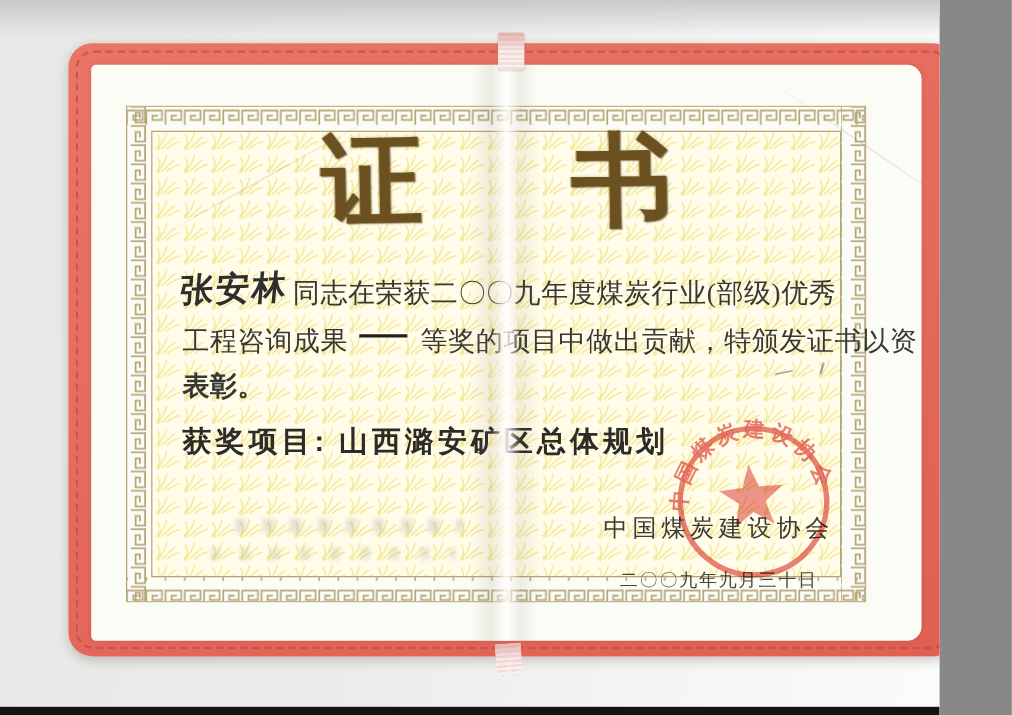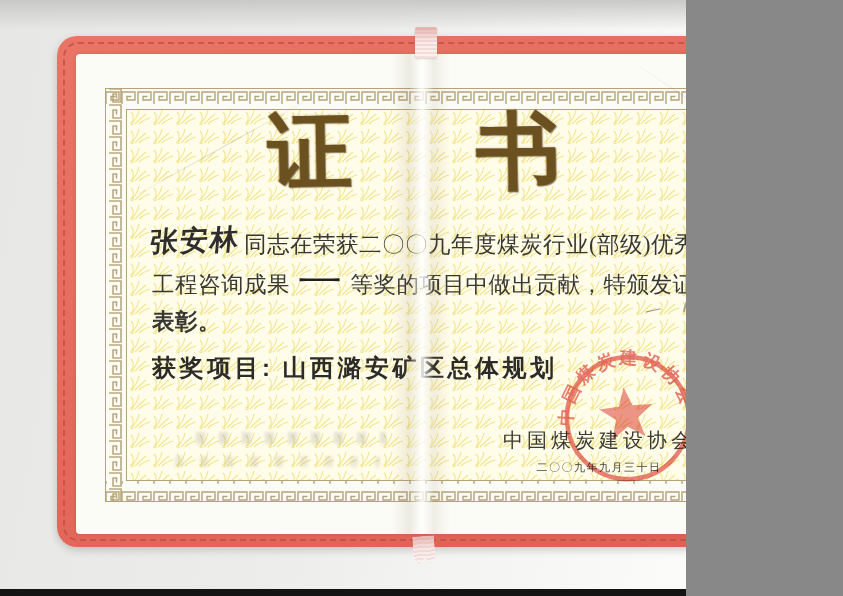--- a/index.html
+++ b/index.html
@@ -1,17 +1,17 @@
 <!DOCTYPE html>
 <html><head>
 <meta charset="utf-8">
 <style>
   html,body{margin:0;padding:0;background:#888;}
   .scan{
-    position:relative;width:686px;height:596px;overflow:hidden;
+    position:relative;width:783px;height:596px;overflow:hidden;
     background:linear-gradient(100deg,#e7e7e5 0%,#ececea 45%,#f4f4f2 70%,#fbfbf9 100%);
     font-family:"Liberation Serif","DejaVu Serif",serif;
   }
   .scan::before{content:"";position:absolute;left:0;top:0;right:0;height:30px;
     background:linear-gradient(#c9c9c7,rgba(201,201,199,0));pointer-events:none;z-index:1;}
   .edge-bar{position:absolute;left:0;bottom:0;width:100%;height:7px;background:#141414;z-index:60;}
 
   .folder{position:absolute;left:57px;top:36px;width:740px;height:511px;border-radius:20px;
     background:linear-gradient(160deg,#ea7466,#df6053);box-shadow:0 3px 9px rgba(0,0,0,.18);z-index:2;}
   .stitch{position:absolute;inset:6px;border:2px dashed #bf4f43;border-radius:15px;opacity:.75;}
@@ -41,21 +41,21 @@
   .grade{display:inline-block;font-weight:900;font-size:24px;color:#1f1f1d;
     transform:scaleX(1.8) translateY(-3px);margin:0 18px;}
 
   .project{position:absolute;left:152px;top:352px;z-index:6;white-space:nowrap;
     font-family:"Liberation Sans","DejaVu Sans",sans-serif;font-weight:700;
     font-size:24px;letter-spacing:3.5px;color:#2c2b27;}
   .project .pval{margin-left:9px;}
 
   .issuer-block{position:absolute;left:488px;top:427px;width:222px;text-align:center;z-index:6;}
   .issuer{font-size:20px;letter-spacing:4px;color:#3a3933;white-space:nowrap;}
-  .idate{font-size:11px;letter-spacing:1.5px;color:#45443e;margin-top:6px;white-space:nowrap;}
+  .idate{font-size:15px;letter-spacing:1.5px;color:#45443e;margin-top:20px;white-space:nowrap;}
 
   .ghost{position:absolute;z-index:6;filter:blur(1.6px);pointer-events:none;}
   .g1{left:196px;top:432px;width:190px;height:12px;opacity:.40;
     background:repeating-linear-gradient(90deg,rgba(100,100,108,.4) 0 9px,transparent 9px 23px);}
   .g2{left:175px;top:456px;width:205px;height:11px;opacity:.30;
     background:repeating-linear-gradient(90deg,rgba(100,100,108,.4) 0 8px,transparent 8px 25px);}
 
   .pen-mark{position:absolute;left:645px;top:302px;width:15px;height:8px;z-index:7;
     border-bottom:1.5px solid rgba(70,70,88,.55);transform:rotate(-12deg);}
   .pen-mark2{position:absolute;left:684px;top:302px;width:2px;height:10px;z-index:7;

